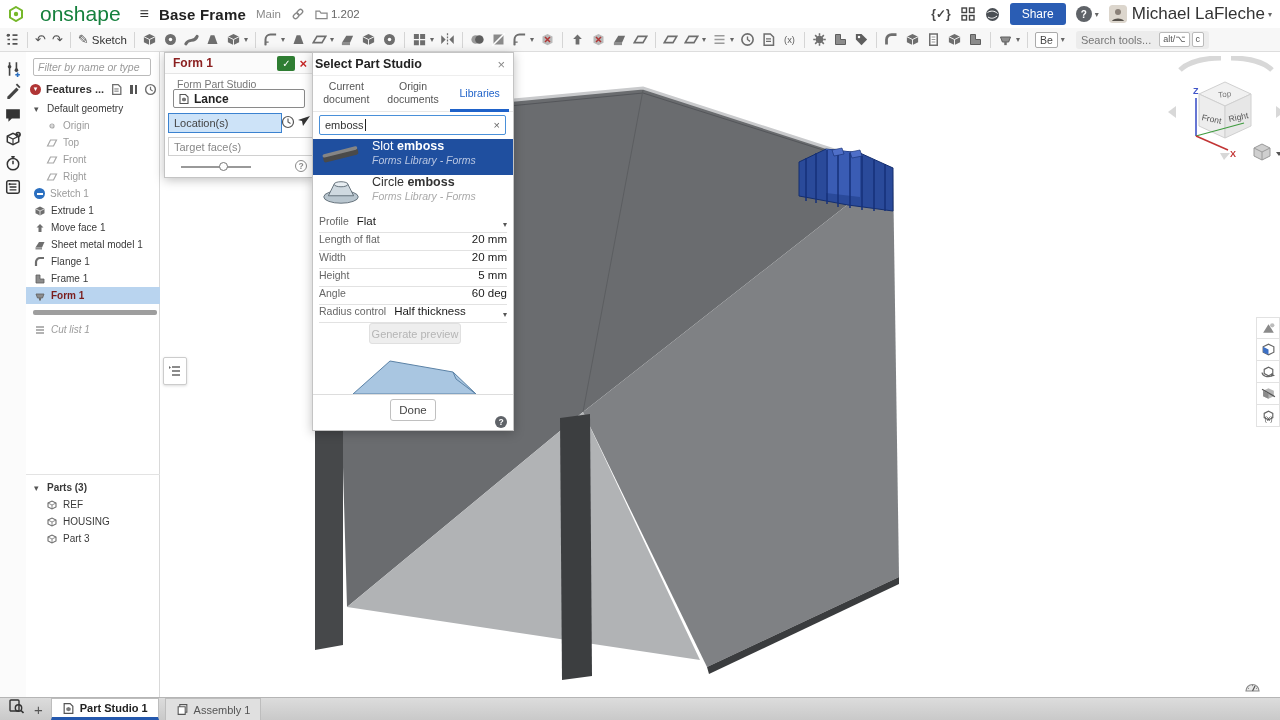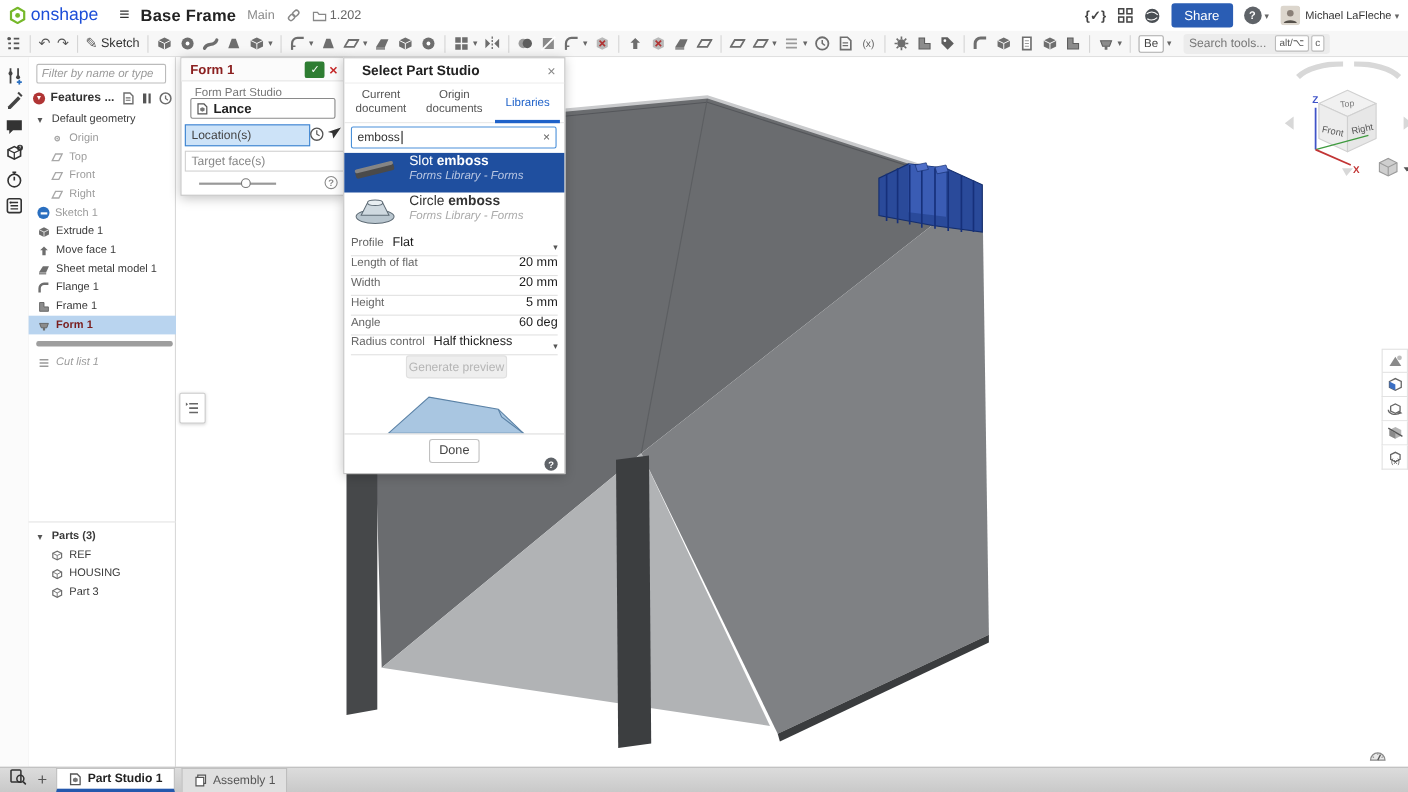--- a/index.html
+++ b/index.html
@@ -6,21 +6,21 @@
   #app{position:relative;width:1280px;height:720px;background:#fff;overflow:hidden;
        font-family:"Liberation Sans",sans-serif;color:#333;font-size:12px;-webkit-font-smoothing:antialiased;}
   .abs{position:absolute}
   
   #topbar{left:0;top:0;width:1280px;height:28px;background:#fff;display:flex;align-items:center;}
   #topbar .sp{flex:1}
   .tb-item{display:flex;align-items:center;margin:0 5px;color:#444}
   #doc-title{font-weight:bold;font-size:15px;color:#222;letter-spacing:.2px}
   #ws-name{color:#8a8a8a;font-size:11.5px}
   #ver-label{color:#666;font-size:11.5px}
-  #logo-text{color:#1d4ed8;font-size:16px;margin-left:4px}
+  #logo-text{color:#15803d;font-size:21px;margin-left:16px}
   .menu-glyph{font-size:16px;color:#333;font-weight:bold}
   #share-btn{background:#2a5db4;color:#fff;border-radius:3px;padding:4px 12px;font-size:12px;cursor:pointer}
   .help-circ{width:16px;height:16px;border-radius:50%;background:#5f6368;color:#fff;font-size:10px;font-weight:bold;
              display:flex;align-items:center;justify-content:center}
   .caret{font-size:8px;color:#666;margin-left:3px}
   .fs-glyph{font-size:12px;color:#444;font-weight:bold}
   
   #toolbar{left:0;top:28px;width:1280px;height:24px;background:#f7f7f7;border-bottom:1px solid #ddd;
            display:flex;align-items:center;padding-left:2px;box-sizing:border-box}
   .tbtn{display:flex;align-items:center;padding:2px 3px;border-radius:2px;cursor:pointer}
@@ -84,21 +84,21 @@
   #target-box{position:absolute;left:3px;top:84px;width:166px;height:19px;border:1px solid #d0d0d0;
            display:flex;align-items:center;padding:0 5px;box-sizing:border-box;font-size:11px;color:#888;cursor:pointer}
   #fslider{position:absolute;left:16px;top:109px;width:70px;height:10px;cursor:pointer}
   #fslider .track{position:absolute;left:0;top:4px;width:70px;height:2px;background:#999}
   #fslider .thumb{position:absolute;left:38px;top:0;width:9px;height:9px;border-radius:50%;background:#fff;border:1.5px solid #777;box-sizing:border-box}
   .q-circ{width:12px;height:12px;border-radius:50%;border:1.2px solid #8a8a8a;color:#8a8a8a;font-size:8.5px;font-weight:bold;
           display:flex;align-items:center;justify-content:center;box-sizing:border-box}
   
   #sel-dlg{left:312px;top:52px;width:200px;height:377px}
   #sel-hdr{height:22px;display:flex;align-items:center;border-bottom:1px solid #eee}
-  #sel-title{font-weight:bold;font-size:12.5px;color:#222;margin-left:16px;flex:1}
+  #sel-title{font-weight:bold;font-size:12.5px;color:#222;margin-left:2px;flex:1}
   #sel-close{color:#888;font-size:13px;margin-right:8px;cursor:pointer}
   #sd-tabs{position:absolute;left:0;top:22px;width:200px;height:36px;display:flex;border-bottom:1px solid #e8e8e8}
   .sd-tab{flex:1;text-align:center;font-size:10.5px;color:#555;line-height:13px;padding-top:5px;cursor:pointer;position:relative}
   .sd-tab.active{color:#1f62c9;padding-top:12px}
   .sd-tab.active:after{content:"";position:absolute;left:4px;right:4px;bottom:-1px;height:3px;background:#1f62c9}
   #sd-search{position:absolute;left:6px;top:62px;width:187px;height:20px;border:1.5px solid #4a90d9;border-radius:2px;
              display:flex;align-items:center;padding:0 5px;box-sizing:border-box}
   #sd-search .val{font-size:11px;color:#333}
   #sd-search .cur{width:1px;height:12px;background:#222;margin-left:1px}
   #sd-search .clr{margin-left:auto;color:#666;font-size:11px;cursor:pointer}
@@ -305,21 +305,21 @@
     <span class="tb-item">
       <span class="help-circ">?</span>
       <span class="caret">▾</span>
     </span>
     <span class="tb-item" style="margin-right:8px">
       <svg width="18" height="18" viewBox="0 0 18 18" style="border-radius:3px">
           <rect width="18" height="18" rx="3" fill="#dcd6cd"></rect>
           <circle cx="9" cy="7" r="3" fill="#8a8078"></circle>
           <path d="M3 16c1-3.5 11-3.5 12 0z" fill="#55504a"></path>
         </svg>
-      <span style="margin-left:5px;font-size:10px;color:#333">Michael LaFleche</span>
+      <span style="margin-left:5px;font-size:17px;color:#333">Michael LaFleche</span>
       <span class="caret">▾</span>
     </span>
   </div>
 
   <div id="toolbar" class="abs">
     <div class="tbtn">
       <svg class="gi" viewBox="0 0 12 12">
           <path d="M2 2.5h2M6 2.5h4M2 6h2M6 6h4M2 9.5h2M6 9.5h4" stroke="#555" stroke-width="1.3"></path>
           <circle cx="2.5" cy="2.5" r="1.2" fill="#555"></circle>
         </svg>

